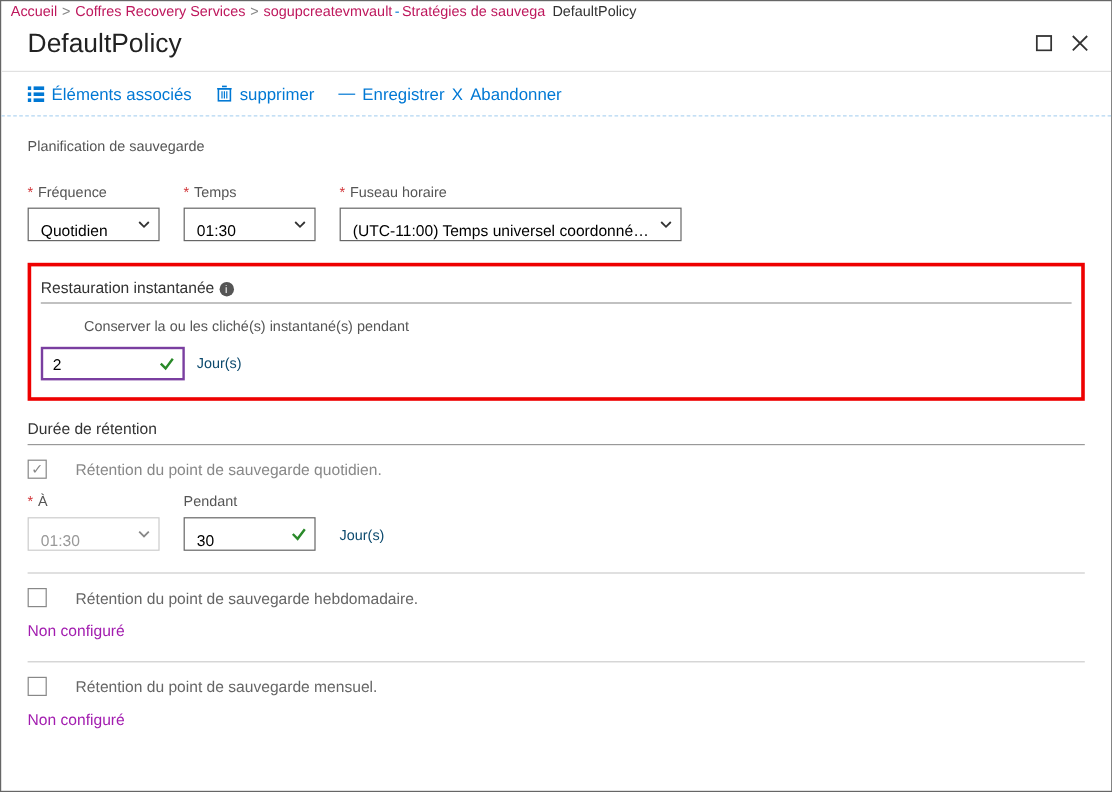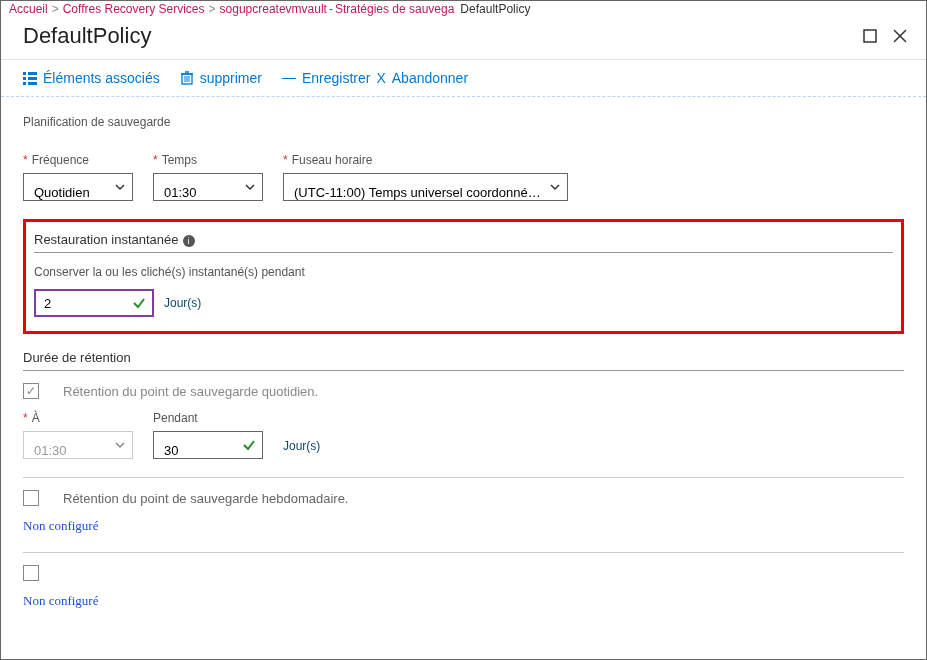--- a/index.html
+++ b/index.html
@@ -22,30 +22,30 @@
   .field { display: flex; flex-direction: column; }
   .field-label { font-size: 12px; color: #555; margin-bottom: 6px; display:flex; align-items:center; gap:4px;}
   .req { color: #d13438; }
   .dropdown { position: relative; display: flex; align-items: flex-end; border: 1px solid #666; height: 28px; padding: 0 26px 0 10px; font-size: 13px; background:#fff; cursor:pointer; min-width: 110px; }
   .dropdown.disabled { color: #999; border-color:#ccc; }
   .dropdown .chev { position: absolute; right: 6px; top: 50%; transform: translateY(-50%); }
   .dropdown.tz { min-width: 254px; }
   .dropdown.time { min-width: 110px; }
   .restoration-highlight { border: 3px solid #e00; padding: 10px 8px 14px 8px; margin-bottom: 16px; }
   .section-header { font-size: 13px; color:#333; border-bottom:1px solid #999; padding-bottom:5px; margin-bottom:12px;}
-  .sub-label { font-size: 12px; color:#555; margin-bottom:10px; }
+  .sub-label { font-size: 12px; color:#555; margin-bottom:10px;margin-left:36px; }
   .num-input { border: 2px solid #7a3fa0; height: 28px; padding: 0 26px 0 8px; width: 120px; font-size:13px; display:flex; align-items:center; position:relative;}
   .num-unit { display:flex; align-items:center; gap:10px;}
   .unit { font-size:12px; color:#0c4a6e; }
   .check-row { display:flex; align-items:center; gap:24px; margin-bottom:12px; font-size:13px; color:#888;}
   .check-row.dark { color:#666; }
   .checkbox { width:16px; height:16px; border:1px solid #888; display:flex; align-items:center; justify-content:center; cursor:pointer;}
   .checkbox.checked::after{content:"✓"; font-size:12px; color:#888;}
   .sep-line { border:none; border-top:1px solid #ccc; margin: 18px 0 12px 0;}
-  .nc { font-size:13px; color:#1d4ed8; margin: 10px 0 18px 0; font-family: Liberation Serif, serif; }
+  .nc { font-size:13px; color:#a21caf; margin: 10px 0 18px 0; }
   svg{flex-shrink:0;}
   .green-check{position:absolute;right:6px;top:50%;transform:translateY(-50%);}
   .info-dot{display:inline-flex;width:12px;height:12px;border-radius:50%;background:#555;color:#fff;font-size:9px;align-items:center;justify-content:center;margin-left:4px;}
 </style>
 </head>
 <body>
 
 <div class="breadcrumb">
   <a>Accueil</a>
     <span class="sep">&gt;</span>
@@ -202,16 +202,17 @@
   <hr class="sep-line">
   <div class="check-row dark">
     <span class="checkbox"></span>
     <span>Rétention du point de sauvegarde hebdomadaire.</span>
   </div>
   <div class="nc">Non configuré</div>
 
   <hr class="sep-line">
   <div class="check-row dark">
     <span class="checkbox"></span>
+    <span>Rétention du point de sauvegarde mensuel.</span>
   </div>
   <div class="nc">Non configuré</div>
 
 </div>
 
 </body></html>

